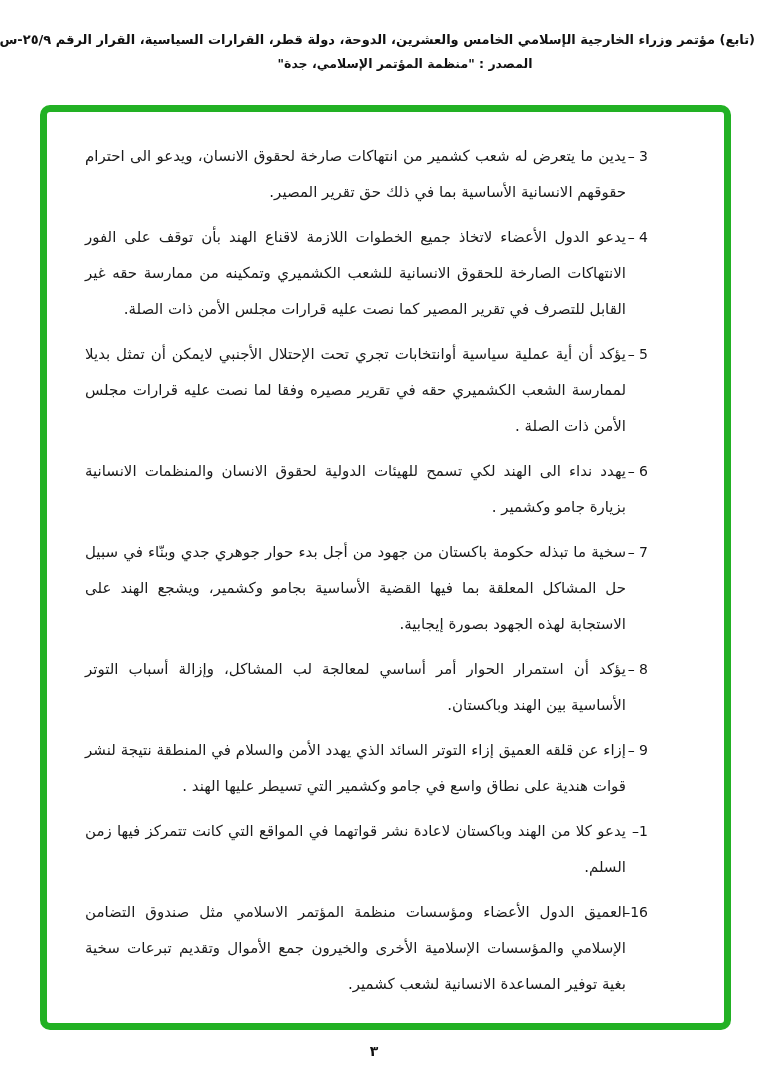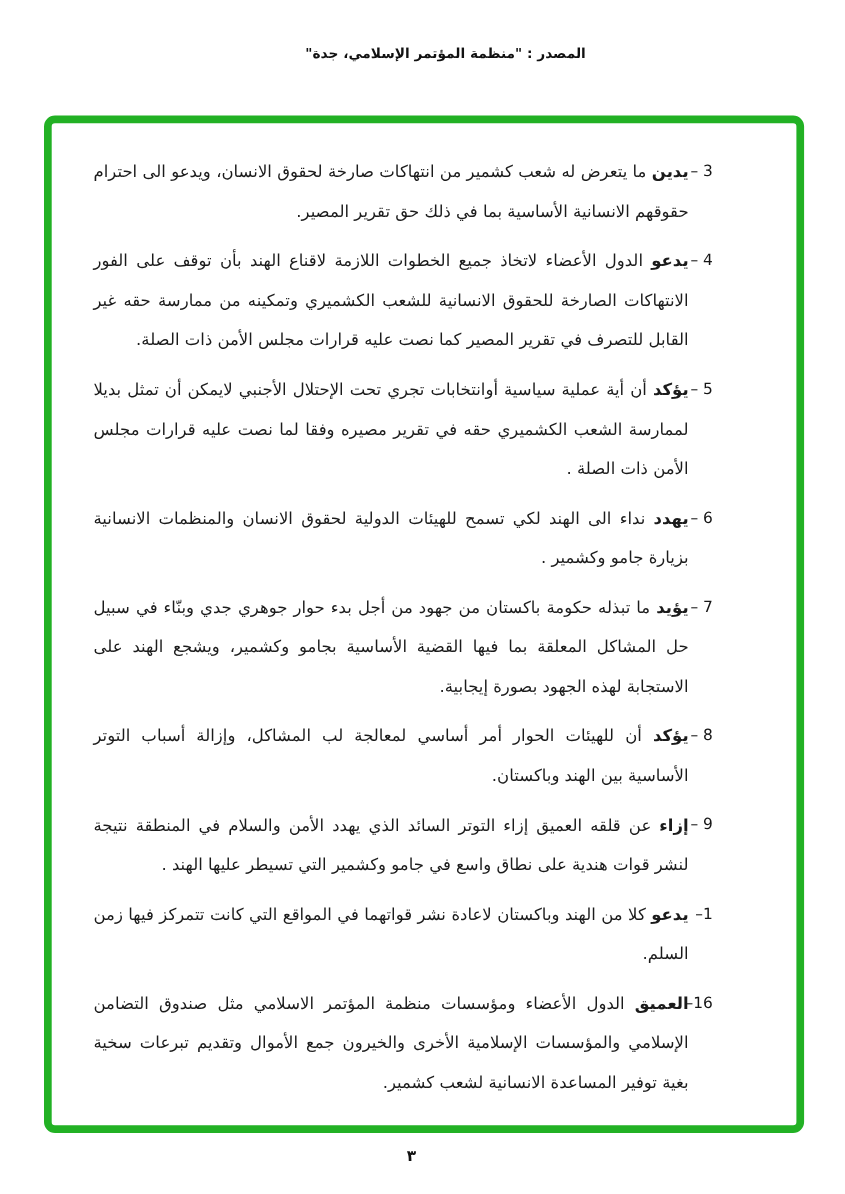--- a/index.html
+++ b/index.html
@@ -65,40 +65,41 @@
     position: absolute;
     right: 76px;
     top: 0;
     direction: rtl;
     white-space: nowrap;
     font-size: 14px;
     line-height: 36px;
     color: #161616;
   }
   .item .lead {
-    font-weight: bold;
+    font-weight: normal;
   }
   
   .pagenum {
     position: absolute;
     left: 0;
     right: 20px;
     top: 1043px;
     text-align: center;
     font-size: 14px;
     font-weight: bold;
     color: #111111;
   }
 </style>
 </head>
 <body>
 
 <div class="page">
 
   <div class="hdr">
+    <div class="hdr-line1">(تابع) مؤتمر وزراء الخارجية الإسلامي الخامس والعشرين، الدوحة، دولة قطر، القرارات السياسية، القرار الرقم ٢٥/٩-س</div>
     <div class="hdr-line2">المصدر : "منظمة المؤتمر الإسلامي، جدة"</div>
   </div>
 
   <div class="green-box">
 
     <div class="item">
       <span class="num">3 –</span>
       <span class="lead">يدين</span>
       <span class="txt">ما يتعرض له شعب كشمير من انتهاكات صارخة لحقوق الانسان، ويدعو الى احترام حقوقهم الانسانية الأساسية بما في ذلك حق تقرير المصير.</span>
     </div>
@@ -116,28 +117,28 @@
     </div>
 
     <div class="item">
       <span class="num">6 –</span>
       <span class="lead">يهدد</span>
       <span class="txt">نداء الى الهند لكي تسمح للهيئات الدولية لحقوق الانسان والمنظمات الانسانية بزيارة جامو وكشمير .</span>
     </div>
 
     <div class="item">
       <span class="num">7 –</span>
-      <span class="lead">يؤيد</span>
+      <span class="lead">سخية</span>
       <span class="txt">ما تبذله حكومة باكستان من جهود من أجل بدء حوار جوهري جدي وبنّاء في سبيل حل المشاكل المعلقة بما فيها القضية الأساسية بجامو وكشمير، ويشجع الهند على الاستجابة لهذه الجهود بصورة إيجابية.</span>
     </div>
 
     <div class="item">
       <span class="num">8 –</span>
       <span class="lead">يؤكد</span>
-      <span class="txt">أن للهيئات الحوار أمر أساسي لمعالجة لب المشاكل، وإزالة أسباب التوتر الأساسية بين الهند وباكستان.</span>
+      <span class="txt">أن استمرار الحوار أمر أساسي لمعالجة لب المشاكل، وإزالة أسباب التوتر الأساسية بين الهند وباكستان.</span>
     </div>
 
     <div class="item">
       <span class="num">9 –</span>
       <span class="lead">إزاء</span>
       <span class="txt">عن قلقه العميق إزاء التوتر السائد الذي يهدد الأمن والسلام في المنطقة نتيجة لنشر قوات هندية على نطاق واسع في جامو وكشمير التي تسيطر عليها الهند .</span>
     </div>
 
     <div class="item">
       <span class="num">1–</span>

